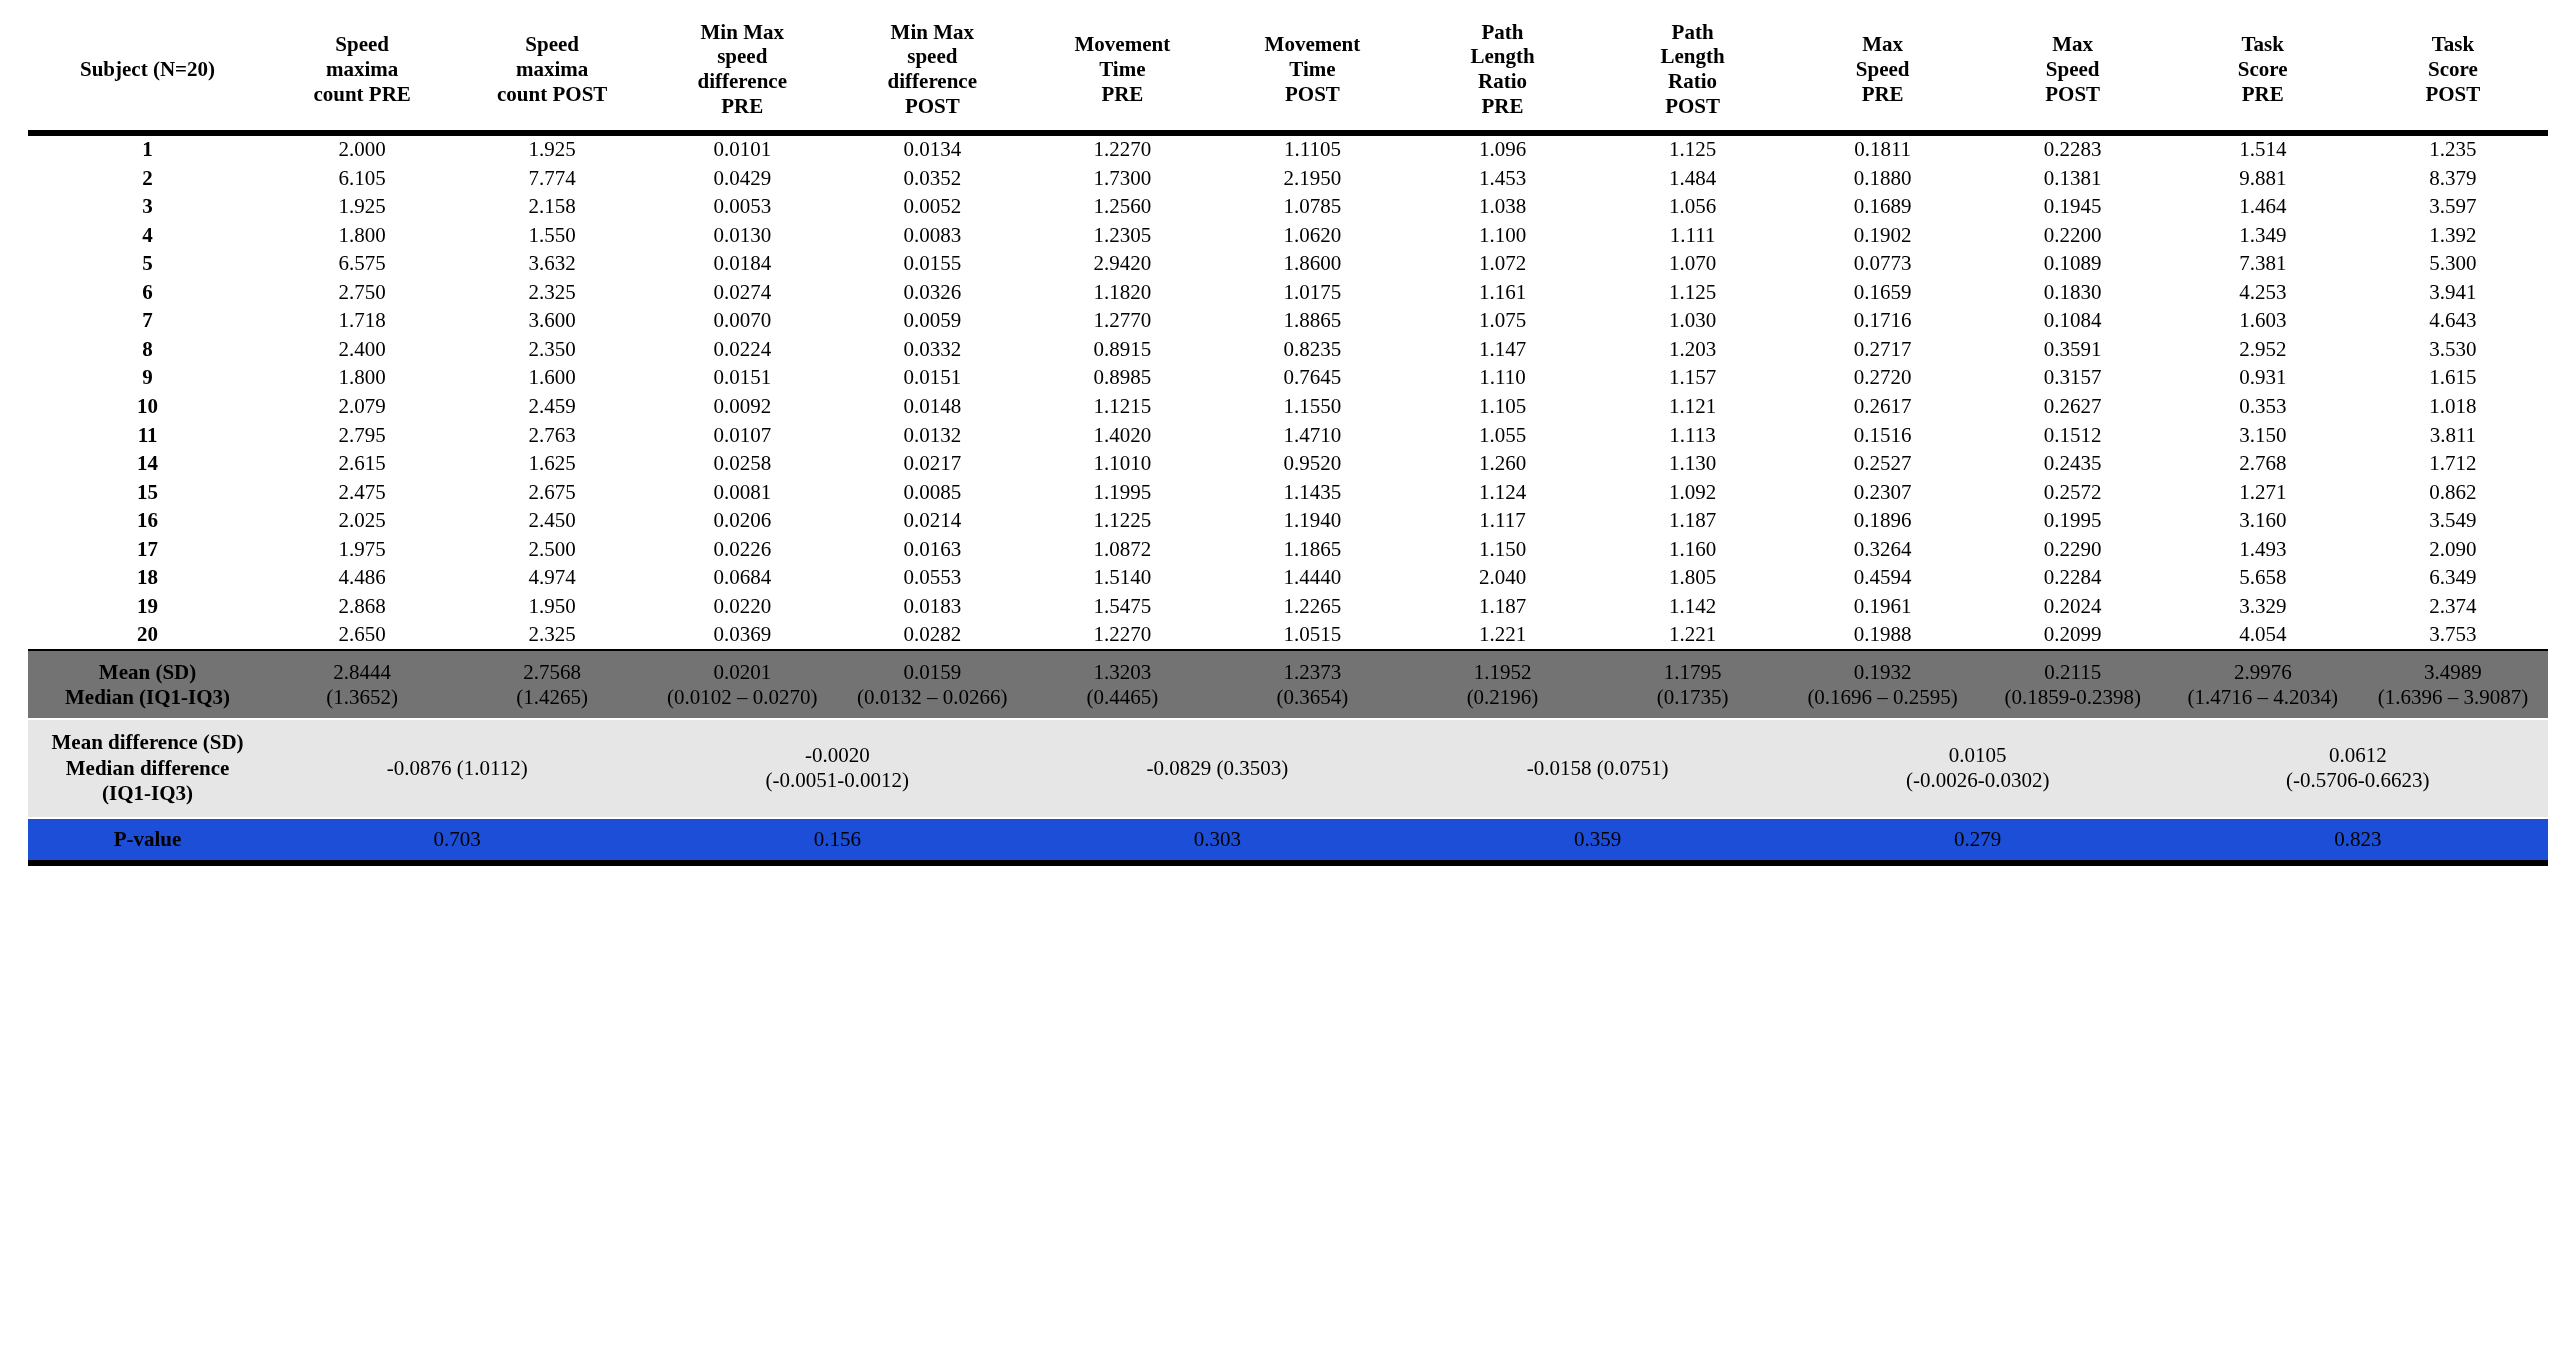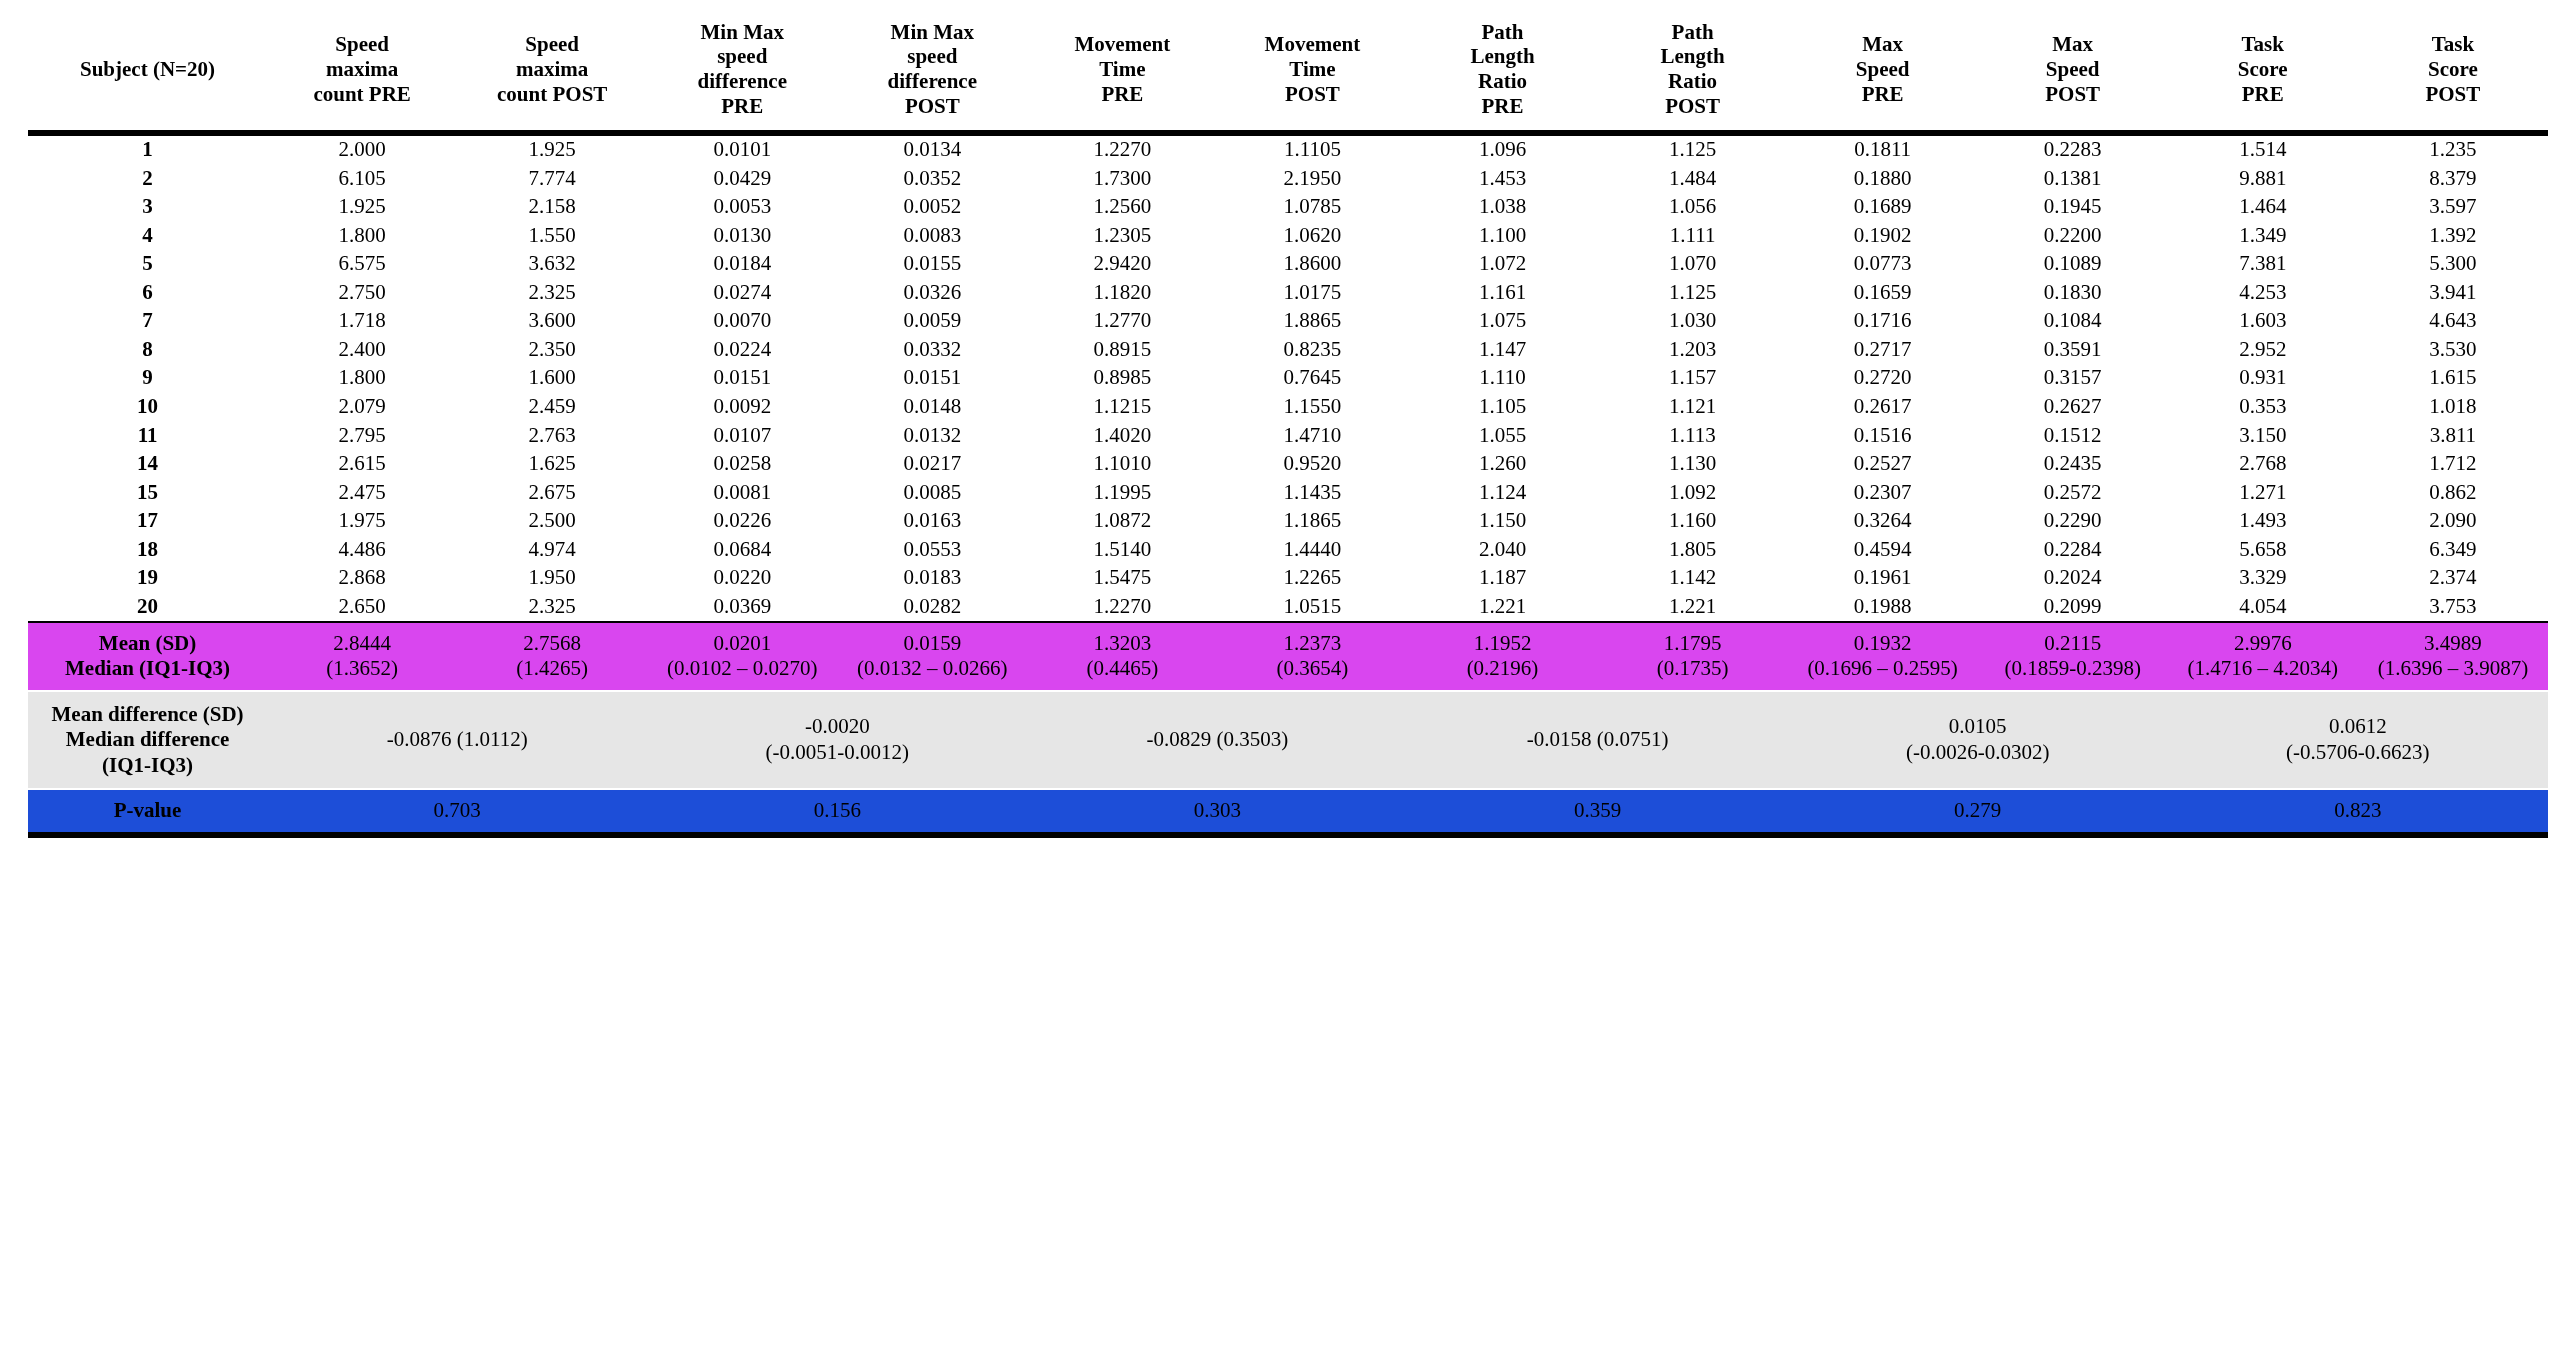--- a/index.html
+++ b/index.html
@@ -54,21 +54,21 @@
     line-height: 1.12;
     font-size: 21px;
   }
   tbody td.subj {
     font-weight: bold;
   }
   tr.last-subject td {
     border-bottom: 2.8px solid #000;
   }
   tr.summary td {
-    background: #d946ef;
+    background: #737373;
     padding: 8.4px 4.2px;
     line-height: 1.2;
     vertical-align: middle;
     font-family: Liberation Serif, serif;
   }
   tr.summary td.label {
     font-weight: bold;
   }
   tr.summary-1 td { border-bottom: 2.1px solid #ffffff; }
   tr.diff td {
@@ -355,20 +355,35 @@
           <td>1.1995</td>
           <td>1.1435</td>
           <td>1.124</td>
           <td>1.092</td>
           <td>0.2307</td>
           <td>0.2572</td>
           <td>1.271</td>
           <td>0.862</td>
         </tr>
         <tr>
+          <td class="subj">16</td>
+          <td>2.025</td>
+          <td>2.450</td>
+          <td>0.0206</td>
+          <td>0.0214</td>
+          <td>1.1225</td>
+          <td>1.1940</td>
+          <td>1.117</td>
+          <td>1.187</td>
+          <td>0.1896</td>
+          <td>0.1995</td>
+          <td>3.160</td>
+          <td>3.549</td>
+        </tr>
+        <tr>
           <td class="subj">17</td>
           <td>1.975</td>
           <td>2.500</td>
           <td>0.0226</td>
           <td>0.0163</td>
           <td>1.0872</td>
           <td>1.1865</td>
           <td>1.150</td>
           <td>1.160</td>
           <td>0.3264</td>

